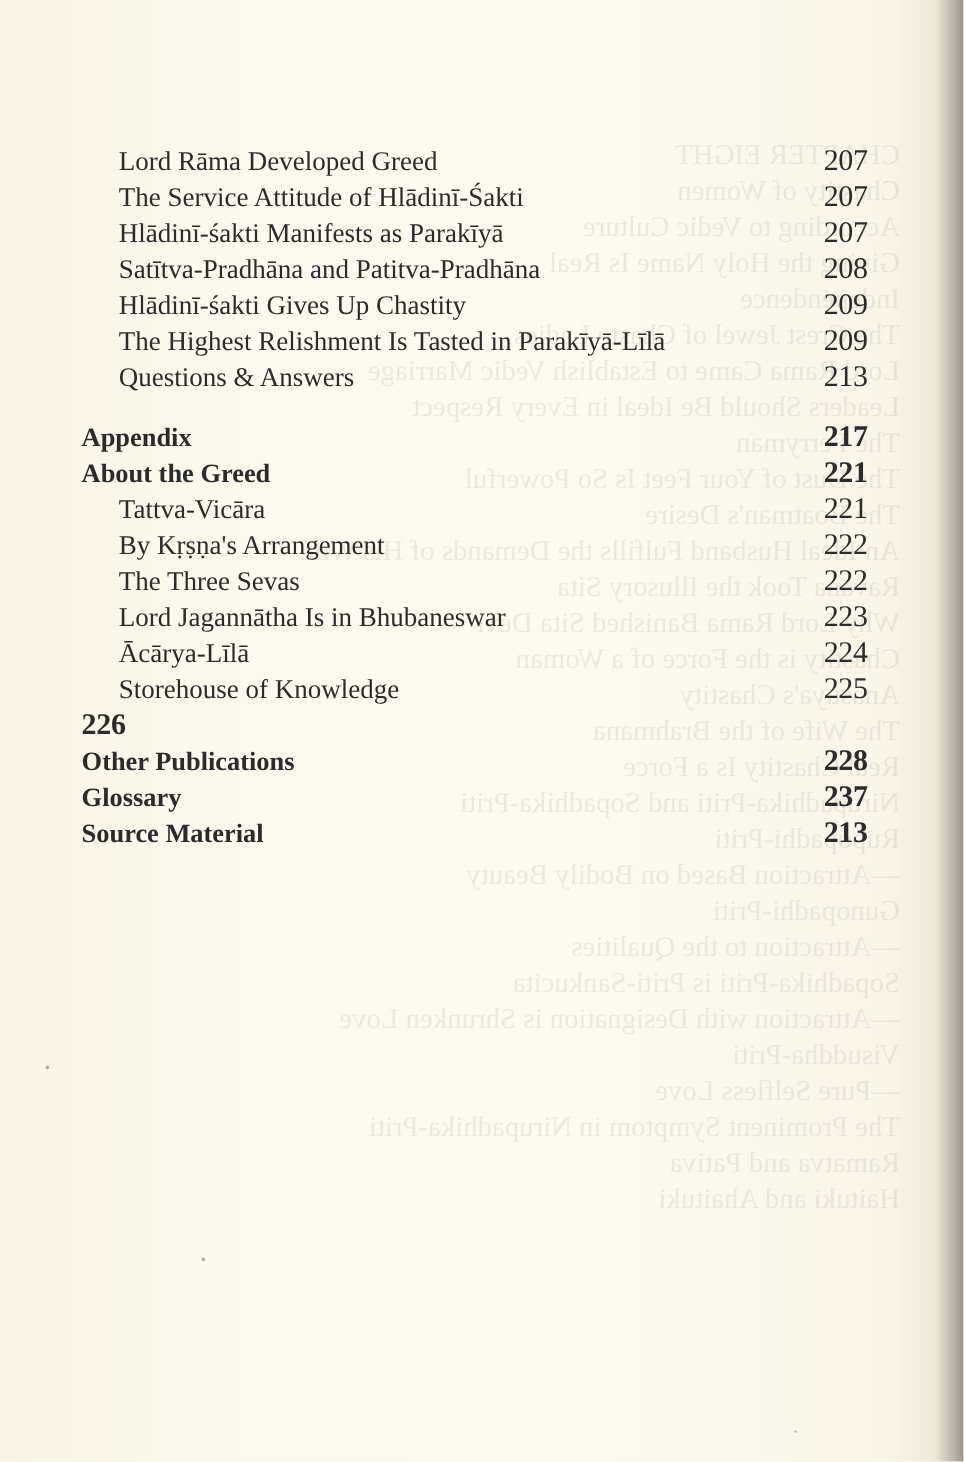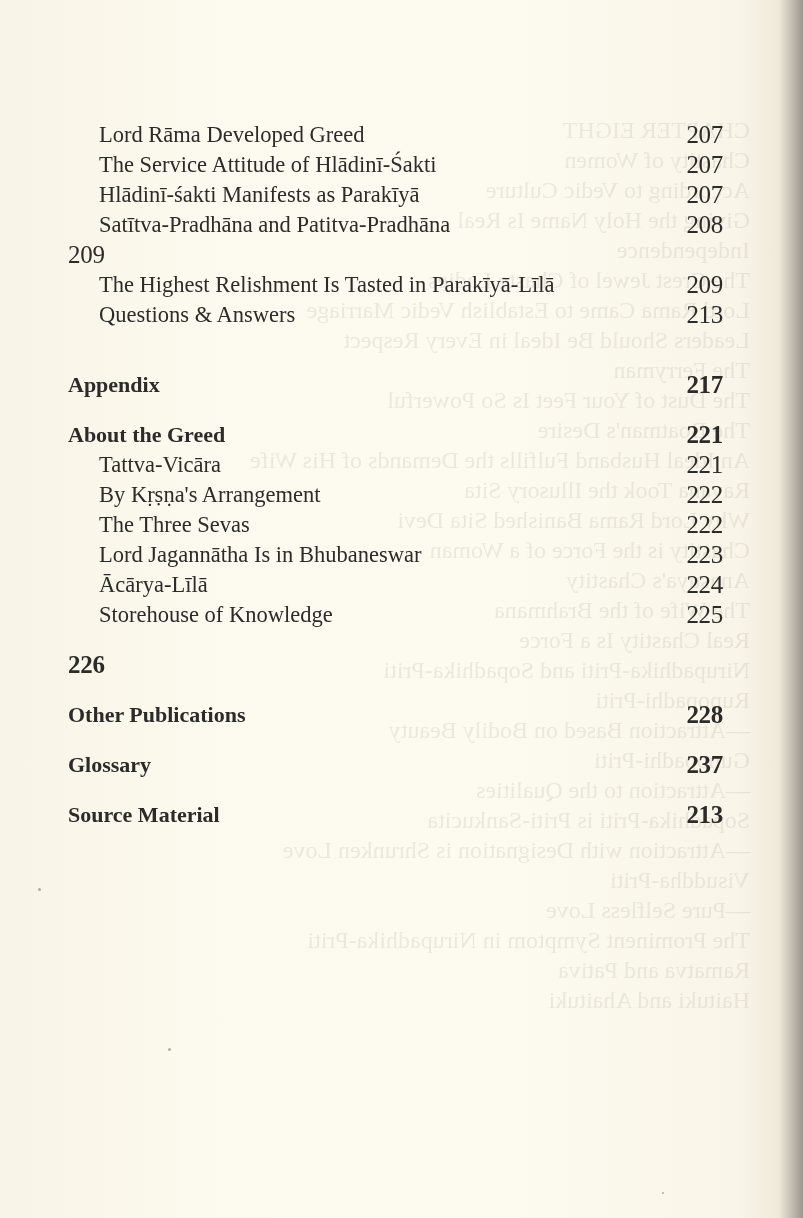--- a/index.html
+++ b/index.html
@@ -42,21 +42,21 @@
     }
     .toc-row {
       display: flex;
       justify-content: space-between;
       align-items: center;
       height: 30px;
       font-size: 22.5px;
       line-height: 30px;
     }
     .toc-row.sub .title { padding-left: 31px; }
-    .toc-row.main { font-weight: bold; font-size: 22px; margin-top: 20px; }
+    .toc-row.main { font-weight: bold; font-size: 22px; }
     .toc-row .page-num { font-weight: normal; font-size: 25px; letter-spacing: -0.3px; }
     .toc-row.main .page-num { font-weight: bold; }
     .gap { height: 20px; }
 
     .speck {
       position: absolute;
       width: 3px; height: 3px;
       border-radius: 50%;
       background: rgba(90, 80, 70, 0.45);
     }
@@ -112,20 +112,21 @@
   </div>
   <div class="toc-row sub">
     <span class="title">Hlādinī-śakti Manifests as Parakīyā</span>
     <span class="page-num">207</span>
   </div>
   <div class="toc-row sub">
     <span class="title">Satītva-Pradhāna and Patitva-Pradhāna</span>
     <span class="page-num">208</span>
   </div>
   <div class="toc-row sub">
+    <span class="title">Hlādinī-śakti Gives Up Chastity</span>
     <span class="page-num">209</span>
   </div>
   <div class="toc-row sub">
     <span class="title">The Highest Relishment Is Tasted in Parakīyā-Līlā</span>
     <span class="page-num">209</span>
   </div>
   <div class="toc-row sub">
     <span class="title">Questions &amp; Answers</span>
     <span class="page-num">213</span>
   </div>

